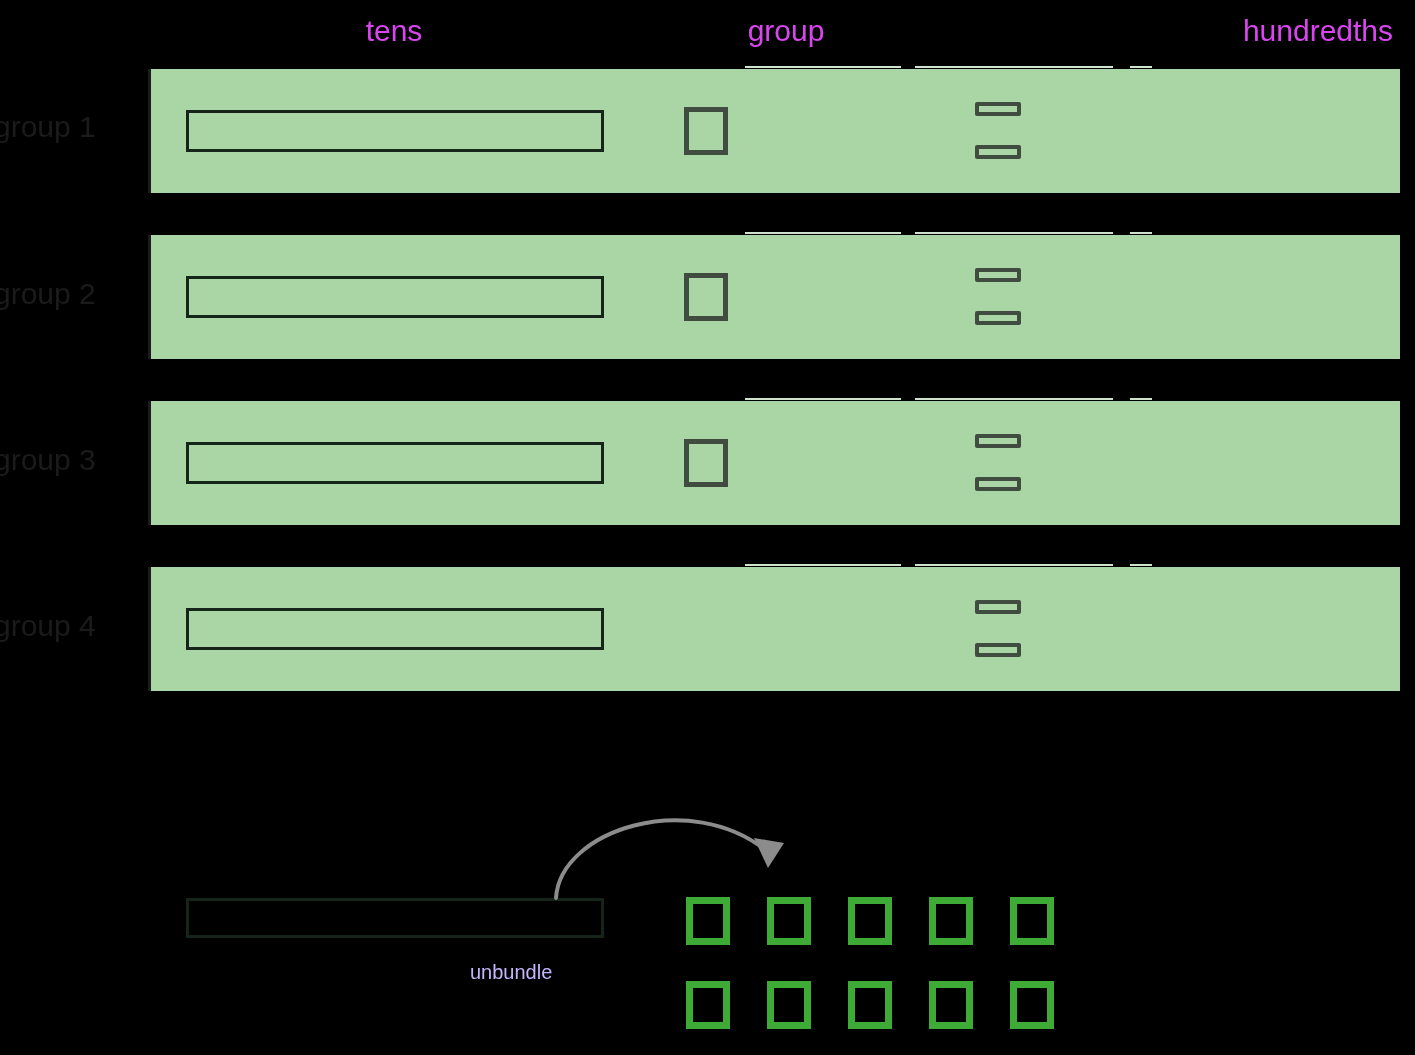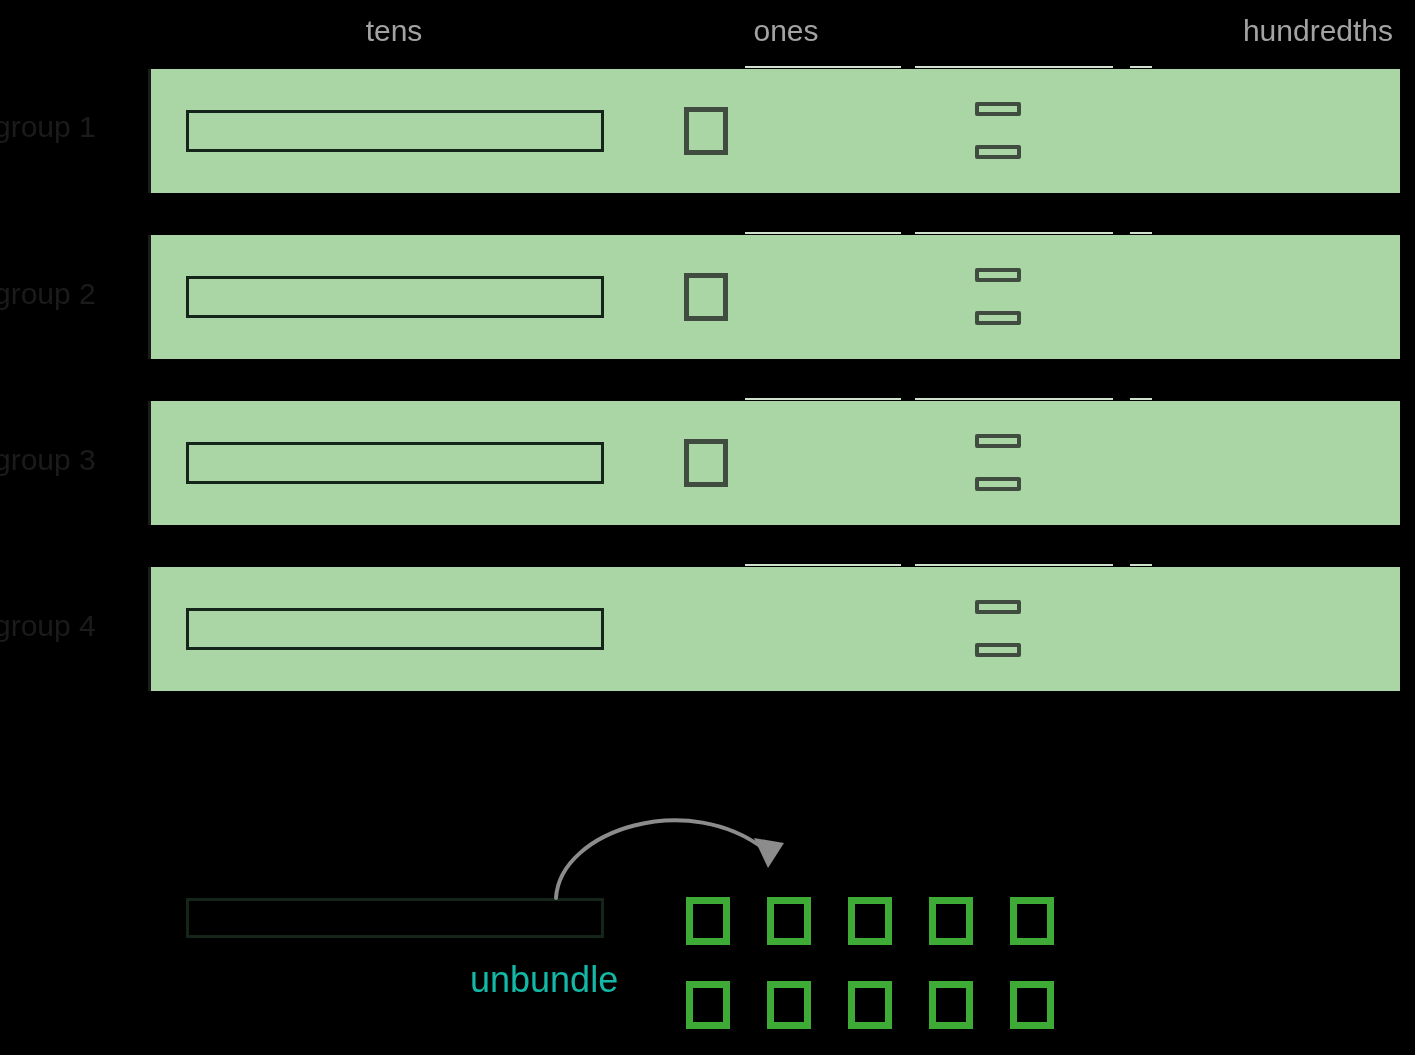--- a/index.html
+++ b/index.html
@@ -16,21 +16,21 @@
     height: 1055px;
     background: #000000;
     overflow: hidden;
   }
 
   
   .col-header {
     position: absolute;
     top: 16px;
     font-size: 30px;
-    color: #a3a3a3;
+    color: #d946ef;
     white-space: nowrap;
     text-align: center;
     line-height: 1;
   }
 
   
   .group-label {
     position: absolute;
     font-size: 30px;
     color: #1b1b1b;
@@ -82,22 +82,22 @@
 
   
   .unbundle-rod {
     position: absolute;
     box-sizing: border-box;
     background: transparent;
     border: 3px solid #15251a;
   }
   .unbundle-label {
     position: absolute;
-    font-size: 36px;
-    color: #14b8a6;
+    font-size: 20px;
+    color: #c4b5fd;
     white-space: nowrap;
     line-height: 1;
   }
   .unit-square {
     position: absolute;
     box-sizing: border-box;
     background: transparent;
     border: 7px solid #3dab35;
   }
   .arrow-layer {
@@ -108,21 +108,21 @@
     height: 1055px;
     pointer-events: none;
   }
 </style>
 </head>
 <body>
 
 <div id="stage">
 
   <div class="col-header" id="hdr-tens" style="left: 244px; width: 300px;">tens</div>
-  <div class="col-header" id="hdr-ones" style="left: 636px; width: 300px;">ones</div>
+  <div class="col-header" id="hdr-ones" style="left: 636px; width: 300px;">group</div>
   <div class="col-header" id="hdr-hundredths" style="left: 1168px; width: 300px;">hundredths</div>
 
   <div id="rows-layer">
       <div class="group-label" style="left: -6px; top: 112px;">group 1</div>
       <div class="col-tick" style="left: 745px; top: 66px; width: 156.4px;"></div>
       <div class="col-tick" style="left: 915px; top: 66px; width: 197.8px;"></div>
       <div class="col-tick" style="left: 1130px; top: 66px; width: 21.6px;"></div>
       <div class="band" style="top: 69px; height: 124px;"></div>
       <div class="band-left-rule" style="top: 69px; height: 124px;"></div>
       <div class="tens-rod" style="left: 186px; top: 110px; width: 418px; height: 42px;"></div>

